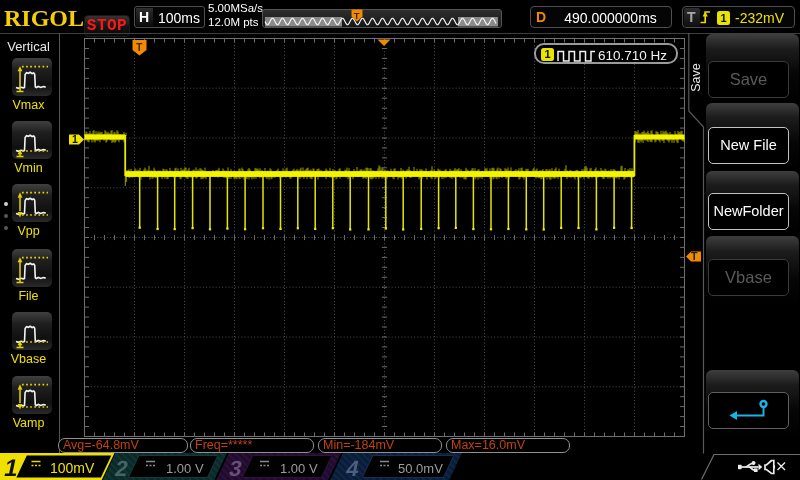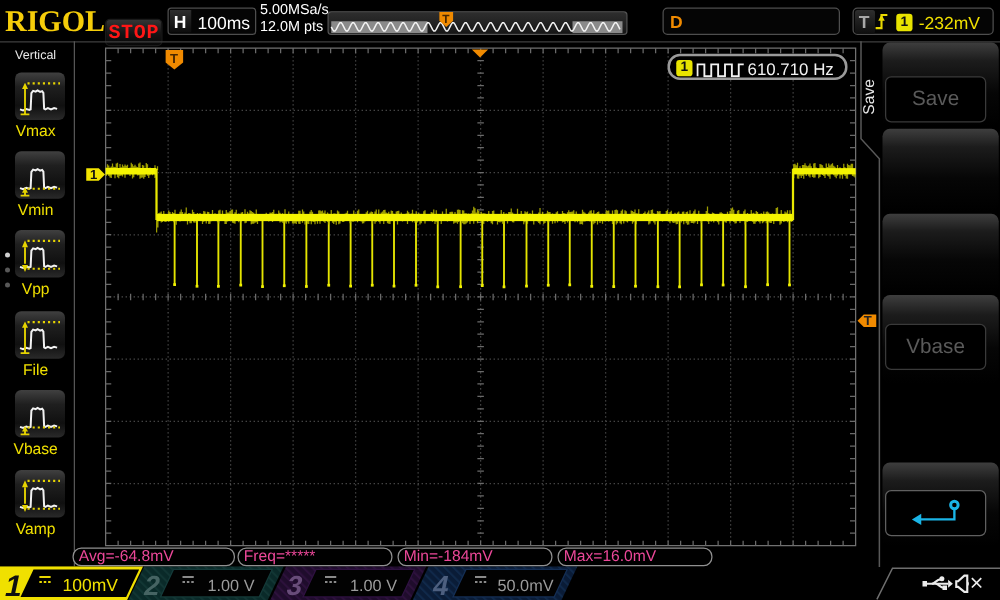--- a/index.html
+++ b/index.html
@@ -30,21 +30,21 @@
 #dbox .v { position:absolute; left:22px; top:3px; width:115px; text-align:center; color:#fff; font-size:14px; }
 #tbox { left:682px; top:6px; width:113px; height:22px; border-radius:4px;
   border:1px solid #4e4e4e; background:#050505; }
 #tbox .t { position:absolute; left:4px; top:2px; color:#a8a8a8; font-weight:bold; font-size:14px; }
 #ttab { position:absolute; left:1px; top:1px; width:16px; height:19px; background:linear-gradient(#2e2e2e,#0e0e0e); border-radius:2px; }
 .onebox { position:absolute; background:#e8e400; color:#111; font-weight:bold; font-size:11px;
   width:13px; height:13px; border-radius:2.5px; text-align:center; line-height:13px; }
 #tbox .mv { position:absolute; left:52px; top:3px; color:#f0e000; font-size:14px; }
 #topline { left:0; top:32.5px; width:800px; height:1px; background:#3f3f3f; }
 #ldiv { left:58.5px; top:33px; width:1px; height:420px; background:#565656; }
-#vertical { left:0; top:39px; width:57px; text-align:center; color:#e8e8e8; font-size:10px; }
+#vertical { left:0; top:39px; width:57px; text-align:center; color:#e8e8e8; font-size:13px; }
 .mbtn { position:absolute; left:12px; width:40px; height:38px; border-radius:5px;
   background:linear-gradient(#404040,#1f1f1f 30%,#101010 70%,#2a2a2a); padding:0; }
 .mbtn svg { position:absolute; left:0; top:0; }
 .mlabel { position:absolute; left:0; width:57px; text-align:center; color:#f0e000; font-size:12.5px; }
 .pagedot { position:absolute; left:4px; width:4px; height:4px; border-radius:2px; }
 
 
 #freqbox { left:534px; top:43px; width:144px; height:21px; border:2px solid #9a9a9a;
   border-radius:10px; background:#000; z-index:3; }
 #freqbox .num { left:4px; top:2px; }
@@ -55,21 +55,21 @@
   transform:rotate(-90deg); transform-origin:center; text-align:center; line-height:15px; }
 .slot { position:absolute; left:705.5px; width:93px; border-radius:6px;
   background:linear-gradient(#3e3e3e,#1c1c1c 22%,#060606 60%,#000); }
 .mlbl { position:absolute; left:708px; width:81px; height:37px; border-radius:5px;
   background:#000; text-align:center; font-size:14.5px; }
 .mlbl.en { border:1px solid #c2c2c2; color:#fff; line-height:35px; }
 .mlbl.dis { border:1px solid #3a3a3a; color:#5a5a5a; line-height:35px; font-size:16.5px; }
 
 
 .meas { position:absolute; top:438px; height:15px; border:1px solid #909090; border-radius:7px;
-  background:#000; color:#ec4899; font-size:12.5px; line-height:13px; padding-left:4px; z-index:3; }
+  background:#000; color:#c2410c; font-size:12.5px; line-height:13px; padding-left:4px; z-index:3; }
 </style></head>
 <body>
 <div id="screen">
 
 <div class="abs" id="logo">RIGOL</div>
 <div class="abs" id="stopbtn">STOP</div>
 <div class="abs" id="hgroup">
       <div id="htab"></div>
       <span class="h">H</span>
       <span class="v">100ms</span>
@@ -81,20 +81,21 @@
         <rect x="195" y="7" width="40" height="9.5" fill="#8a8a8a"></rect>
         <polyline points="2.0,11.50 3.0,13.50 4.0,14.73 5.0,14.73 6.0,13.50 7.0,11.50 8.0,9.50 9.0,8.27 10.0,8.27 11.0,9.50 12.0,11.50 13.0,13.50 14.0,14.73 15.0,14.73 16.0,13.50 17.0,11.50 18.0,9.50 19.0,8.27 20.0,8.27 21.0,9.50 22.0,11.50 23.0,13.50 24.0,14.73 25.0,14.73 26.0,13.50 27.0,11.50 28.0,9.50 29.0,8.27 30.0,8.27 31.0,9.50 32.0,11.50 33.0,13.50 34.0,14.73 35.0,14.73 36.0,13.50 37.0,11.50 38.0,9.50 39.0,8.27 40.0,8.27 41.0,9.50 42.0,11.50 43.0,13.50 44.0,14.73 45.0,14.73 46.0,13.50 47.0,11.50 48.0,9.50 49.0,8.27 50.0,8.27 51.0,9.50 52.0,11.50 53.0,13.50 54.0,14.73 55.0,14.73 56.0,13.50 57.0,11.50 58.0,9.50 59.0,8.27 60.0,8.27 61.0,9.50 62.0,11.50 63.0,13.50 64.0,14.73 65.0,14.73 66.0,13.50 67.0,11.50 68.0,9.50 69.0,8.27 70.0,8.27 71.0,9.50 72.0,11.50 73.0,13.50 74.0,14.73 75.0,14.73 76.0,13.50 77.0,11.50 78.0,9.50 79.0,8.27 80.0,8.27 81.0,9.50 82.0,11.50 83.0,13.50 84.0,14.73 85.0,14.73 86.0,13.50 87.0,11.50 88.0,9.50 89.0,8.27 90.0,8.27 91.0,9.50 92.0,11.50 93.0,13.50 94.0,14.73 95.0,14.73 96.0,13.50 97.0,11.50 98.0,9.50 99.0,8.27 100.0,8.27 101.0,9.50 102.0,11.50 103.0,13.50 104.0,14.73 105.0,14.73 106.0,13.50 107.0,11.50 108.0,9.50 109.0,8.27 110.0,8.27 111.0,9.50 112.0,11.50 113.0,13.50 114.0,14.73 115.0,14.73 116.0,13.50 117.0,11.50 118.0,9.50 119.0,8.27 120.0,8.27 121.0,9.50 122.0,11.50 123.0,13.50 124.0,14.73 125.0,14.73 126.0,13.50 127.0,11.50 128.0,9.50 129.0,8.27 130.0,8.27 131.0,9.50 132.0,11.50 133.0,13.50 134.0,14.73 135.0,14.73 136.0,13.50 137.0,11.50 138.0,9.50 139.0,8.27 140.0,8.27 141.0,9.50 142.0,11.50 143.0,13.50 144.0,14.73 145.0,14.73 146.0,13.50 147.0,11.50 148.0,9.50 149.0,8.27 150.0,8.27 151.0,9.50 152.0,11.50 153.0,13.50 154.0,14.73 155.0,14.73 156.0,13.50 157.0,11.50 158.0,9.50 159.0,8.27 160.0,8.27 161.0,9.50 162.0,11.50 163.0,13.50 164.0,14.73 165.0,14.73 166.0,13.50 167.0,11.50 168.0,9.50 169.0,8.27 170.0,8.27 171.0,9.50 172.0,11.50 173.0,13.50 174.0,14.73 175.0,14.73 176.0,13.50 177.0,11.50 178.0,9.50 179.0,8.27 180.0,8.27 181.0,9.50 182.0,11.50 183.0,13.50 184.0,14.73 185.0,14.73 186.0,13.50 187.0,11.50 188.0,9.50 189.0,8.27 190.0,8.27 191.0,9.50 192.0,11.50 193.0,13.50 194.0,14.73 195.0,14.73 196.0,13.50 197.0,11.50 198.0,9.50 199.0,8.27 200.0,8.27 201.0,9.50 202.0,11.50 203.0,13.50 204.0,14.73 205.0,14.73 206.0,13.50 207.0,11.50 208.0,9.50 209.0,8.27 210.0,8.27 211.0,9.50 212.0,11.50 213.0,13.50 214.0,14.73 215.0,14.73 216.0,13.50 217.0,11.50 218.0,9.50 219.0,8.27 220.0,8.27 221.0,9.50 222.0,11.50 223.0,13.50 224.0,14.73 225.0,14.73 226.0,13.50 227.0,11.50 228.0,9.50 229.0,8.27 230.0,8.27 231.0,9.50 232.0,11.50 233.0,13.50" fill="none" stroke="#f2f2f2" stroke-width="1.2"></polyline>
       </svg>
     </div>
 <svg class="abs" id="memT" width="12" height="13" viewBox="0 0 12 13">
  <polygon points="0.5,0.5 11.5,0.5 11.5,7.5 6,12.5 0.5,7.5" fill="#f08a00"></polygon>
  <text x="2.8" y="9.5" font-family="Liberation Sans" font-size="9.5" font-weight="bold" fill="#4a2800">T</text>
     </svg>
 <div class="abs" id="dbox">
       <span class="d">D</span>
+      <span class="v">490.000000ms</span>
     </div>
 <div class="abs" id="tbox">
       <div id="ttab"></div>
       <span class="t">T</span>
  <svg style="position:absolute;left:17px;top:3px" width="15" height="15" viewBox="0 0 15 15">
   <path d="M0.5 12.5h4.7V2h4.7" stroke="#e8d800" stroke-width="1.7" fill="none"></path>
   <polygon points="5.2,1.5 2.6,6.5 7.8,6.5" fill="#e8d800"></polygon>
       </svg>
  <div class="onebox" style="left:34px;top:3.5px;height:14px;line-height:14px;">1</div>
  <span class="mv">-232mV</span>
@@ -224,20 +225,22 @@
  <span class="val">610.710 Hz</span>
 </div>
 
 <div class="abs" id="savetab">Save</div>
 <div class="slot" style="top:33.5px;height:67px"></div>
 <div class="slot" style="top:103px;height:65.5px"></div>
 <div class="slot" style="top:171px;height:62.5px"></div>
 <div class="slot" style="top:236px;height:71px"></div>
 <div class="slot" style="top:369.5px;height:67.5px"></div>
 <div class="mlbl dis" style="top:61px">Save</div>
+<div class="mlbl en" style="top:127px">New File</div>
+<div class="mlbl en" style="top:193px">NewFolder</div>
 <div class="mlbl dis" style="top:258.5px">Vbase</div>
 <div class="mlbl" style="top:392px;height:37px;border:1px solid #606060">
  <svg width="79" height="35" viewBox="0 0 79 35" style="display:block">
   <circle cx="54.5" cy="11" r="3" fill="none" stroke="#1ab4e6" stroke-width="2.4"></circle>
   <path d="M54.5 14V22.5H27" stroke="#1ab4e6" stroke-width="1.9" fill="none"></path>
   <polygon points="28,18 28,27 20.5,22.5" fill="#1ab4e6"></polygon>
       </svg>
 </div>
 
 <div class="meas" style="left:58px;width:130px">Avg=-64.8mV</div>

